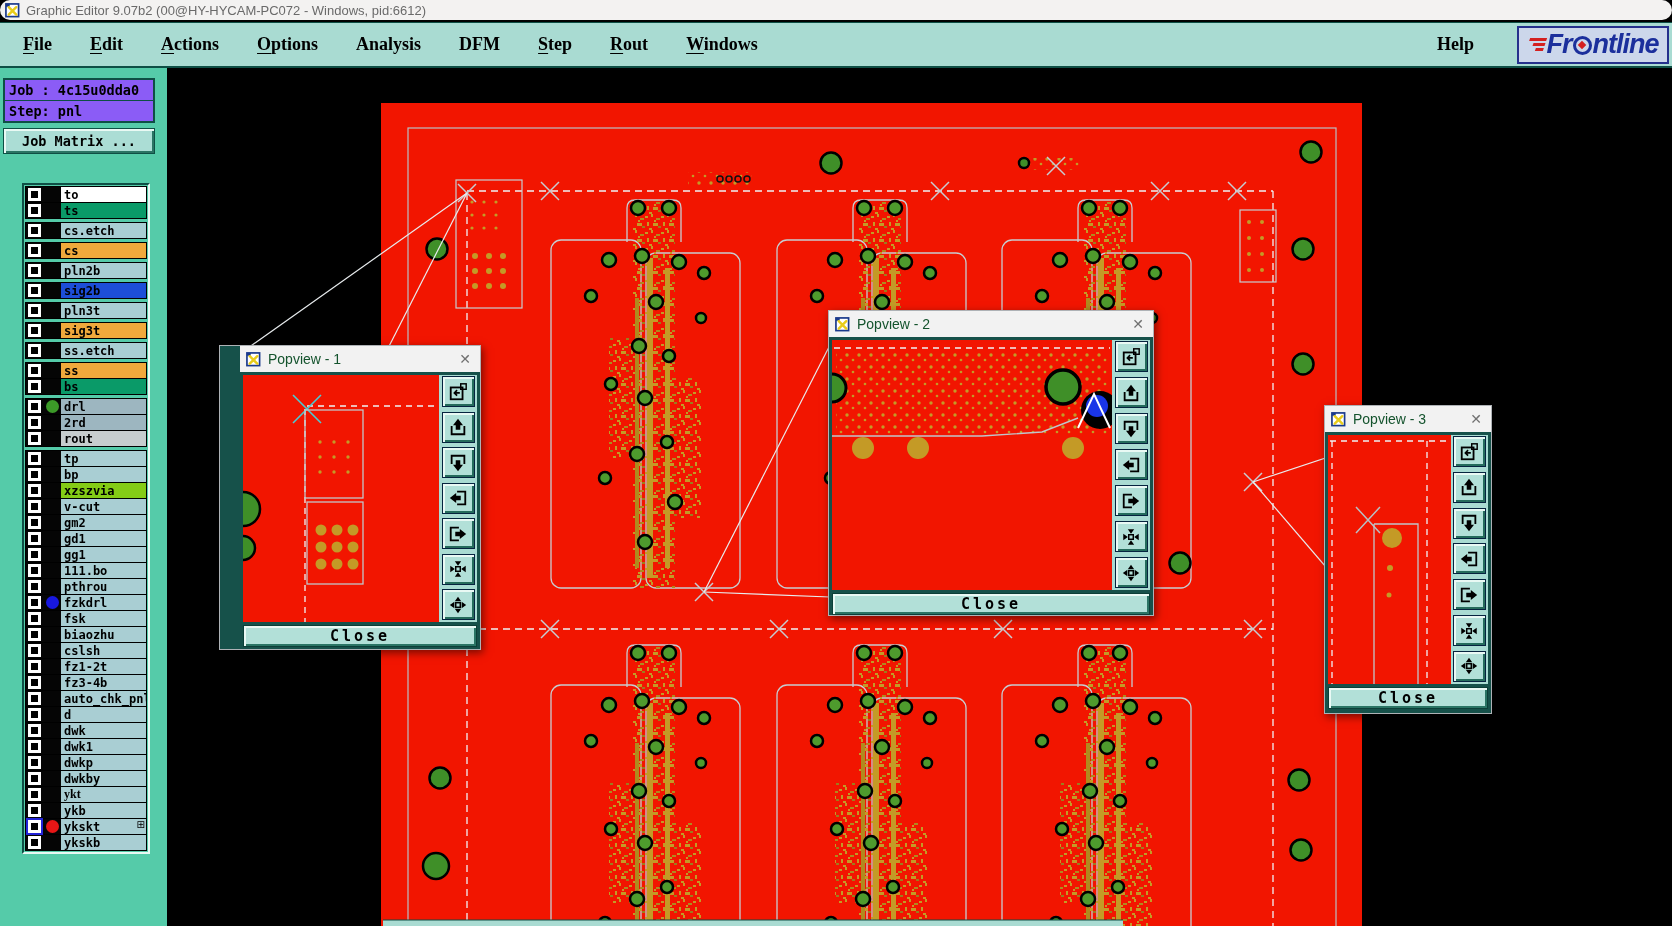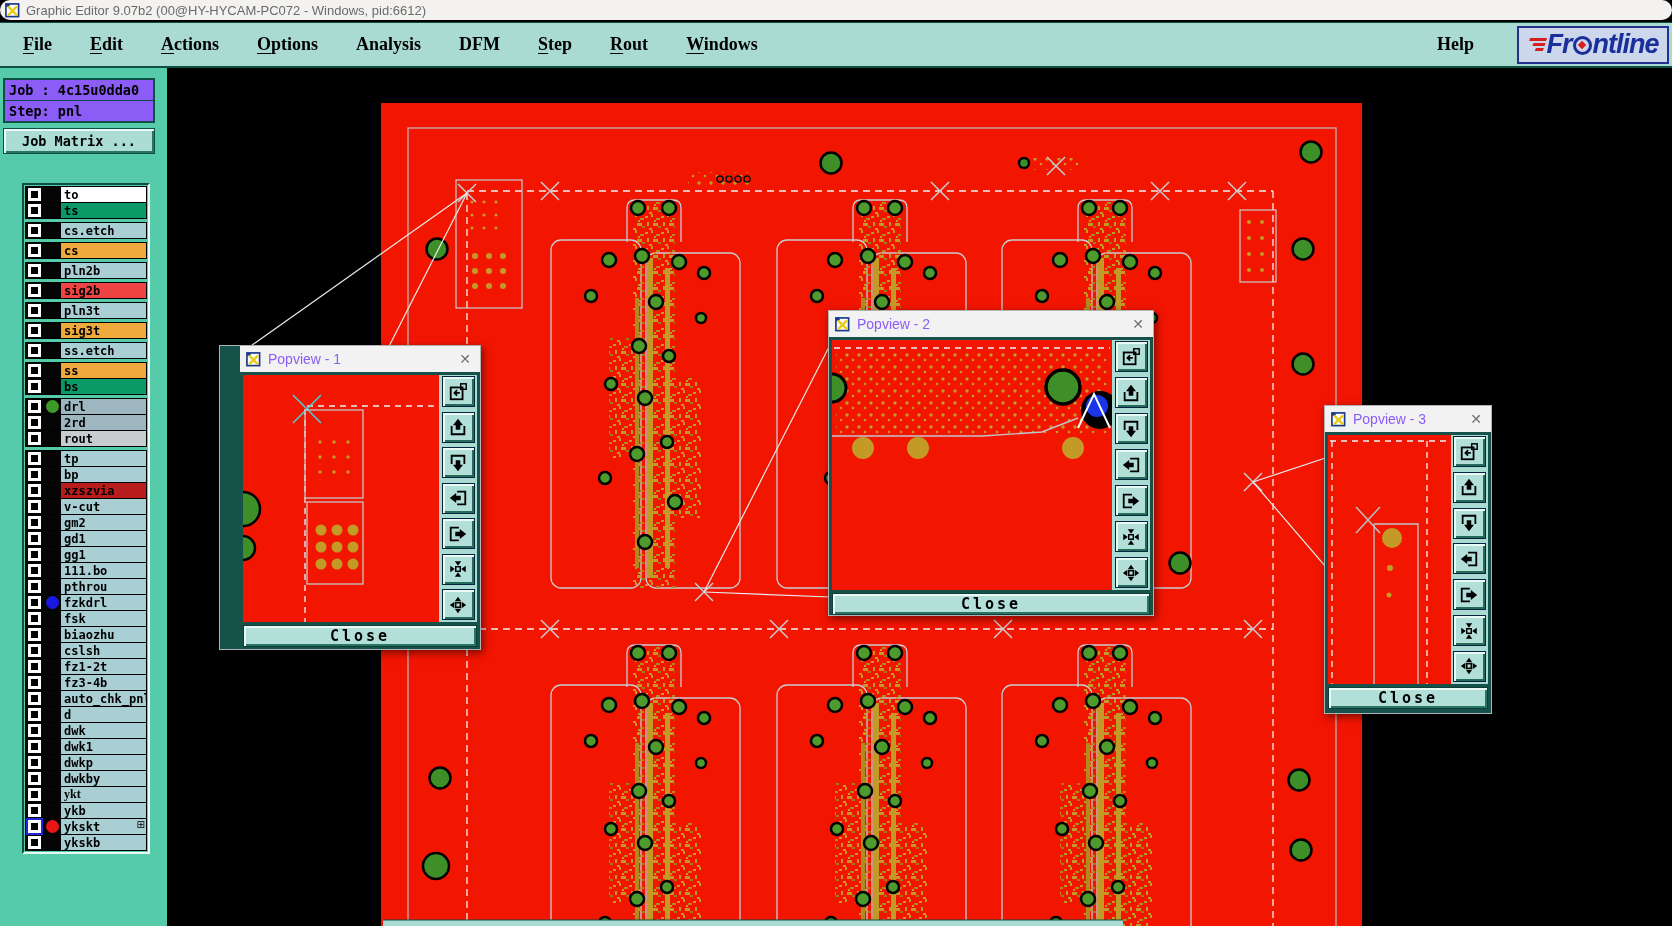--- a/index.html
+++ b/index.html
@@ -56,21 +56,21 @@
             font-family:"DejaVu Sans Mono",monospace;font-weight:bold;font-size:12px;color:#000;
             white-space:nowrap;position:relative;}
   .row-marker{position:absolute;right:1px;top:1px;font-size:10px;line-height:10px;color:#000;
               font-family:"DejaVu Sans",sans-serif;font-weight:normal;}
   
   #main-canvas{position:absolute;left:0;top:0;width:1672px;height:926px;z-index:1;}
   
   .popview{position:absolute;background:#16514a;border:1px solid #aeb2b6;box-shadow:2px 3px 8px rgba(0,0,0,.5);z-index:40;}
   .pv-title{height:26px;background:#f2f2f2;display:flex;align-items:center;}
   .pv-title .app-ico{width:15px;height:15px;margin:0 7px 0 6px;flex:0 0 auto;}
-  .pv-title-text{font-size:14px;color:#8b5cf6;white-space:nowrap;}
+  .pv-title-text{font-size:14px;color:#14532d;white-space:nowrap;}
   .pv-close{margin-left:auto;margin-right:9px;color:#707070;font-size:14px;line-height:14px;cursor:default;}
   .pv-body{display:flex;margin:3px 3px 0 3px;}
   .pv-canvas{background:#f21500;position:relative;overflow:hidden;}
   .pv-canvas svg{display:block;}
   .pv-tools{width:38px;background:#a9dbd2;display:flex;flex-direction:column;align-items:center;
             justify-content:space-between;padding:2px 0 3px;box-sizing:border-box;}
   .pv-btn{width:31px;height:29px;background:#b2e0d8;border:none;outline:1px solid #06233f;
           box-shadow:inset 2px 2px 0 #e9f9f4, inset -2px -2px 0 #256b5c;
           display:flex;align-items:center;justify-content:center;padding:0;cursor:default;}
   .pv-btn svg{width:20px;height:20px;}
@@ -370,21 +370,21 @@
               <div class="cb"></div>
             </div>
             <div class="row-name" style="background: rgb(169, 206, 211);">pln2b</div>
           </div>
         </div>
         <div class="layer-group">
           <div class="layer-row">
             <div class="row-strip">
               <div class="cb"></div>
             </div>
-            <div class="row-name" style="background: #ef4444; text-align: center;">sig2b</div>
+            <div class="row-name" style="background: #1d4ed8; text-align: center;">sig2b</div>
           </div>
         </div>
         <div class="layer-group">
           <div class="layer-row">
             <div class="row-strip">
               <div class="cb"></div>
             </div>
             <div class="row-name" style="background: rgb(169, 206, 211);">pln3t</div>
           </div>
         </div>
@@ -449,21 +449,21 @@
           <div class="layer-row">
             <div class="row-strip">
               <div class="cb"></div>
             </div>
             <div class="row-name" style="background: rgb(169, 206, 211);">bp</div>
           </div>
           <div class="layer-row">
             <div class="row-strip">
               <div class="cb"></div>
             </div>
-            <div class="row-name" style="background: #b91c1c;">xzszvia</div>
+            <div class="row-name" style="background: #84cc16;">xzszvia</div>
           </div>
           <div class="layer-row">
             <div class="row-strip">
               <div class="cb"></div>
             </div>
             <div class="row-name" style="background: rgb(169, 206, 211);">v-cut</div>
           </div>
           <div class="layer-row">
             <div class="row-strip">
               <div class="cb"></div>

